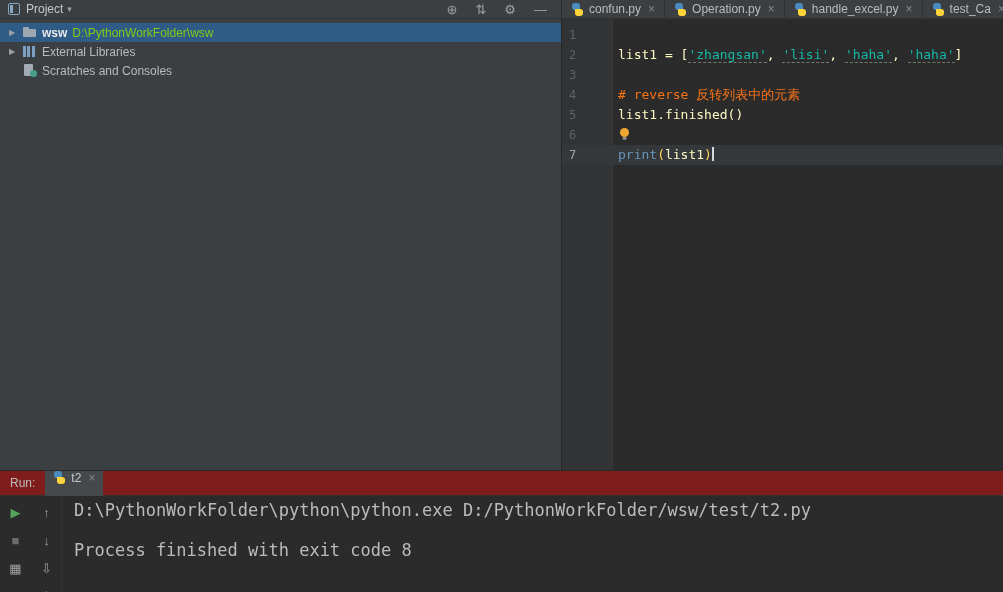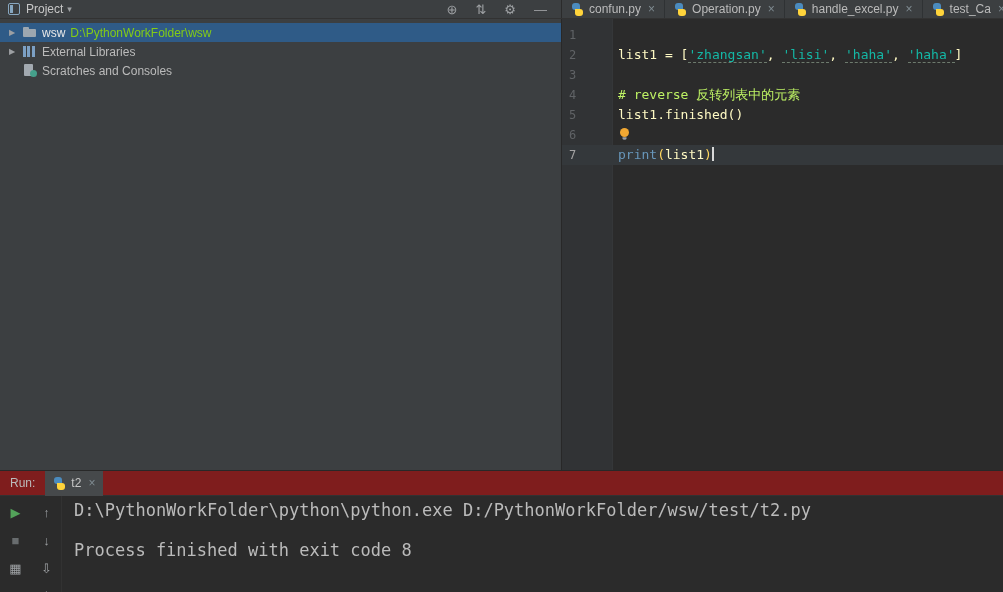--- a/index.html
+++ b/index.html
@@ -30,46 +30,46 @@
   .tree-row{height:19px;display:flex;align-items:center;gap:5px;padding-left:7px;white-space:nowrap;cursor:default}
   .tree-row.selected{background:#2f5b87;color:#dfe4ea}
   .arrow{width:10px;font-size:8px;color:#9da0a3;text-align:center;flex:none}
   .ticon{width:15px;height:13px;position:relative;flex:none}
   .ticon.folder:before{content:"";position:absolute;left:1px;top:1px;width:6px;height:3px;background:#9da7b0;border-radius:1px 1px 0 0}
   .ticon.folder:after{content:"";position:absolute;left:1px;top:3px;width:13px;height:8px;background:#9da7b0;border-radius:1px}
   .ticon.library:after{content:"";position:absolute;left:1px;top:1px;width:12px;height:11px;
      background:linear-gradient(90deg,#7ca0c4 0 3px,transparent 3px 4.5px,#7ca0c4 4.5px 7.5px,transparent 7.5px 9px,#7ca0c4 9px 12px)}
   .ticon.scratches:before{content:"";position:absolute;left:2px;top:0;width:9px;height:12px;background:#a3aab1;border-radius:1px}
   .ticon.scratches:after{content:"";position:absolute;right:0;bottom:0;width:7px;height:7px;border-radius:50%;background:#45a08b}
-  .tlabel.bold{color:#e8e8e8;font-weight:normal}
+  .tlabel.bold{color:#e8e8e8;font-weight:bold}
   .tpath{color:#8c8c8c}
   .tree-row.selected .tpath{color:#84cc16}
 
   
   .editor{flex:1;position:relative;background:#2b2b2b;font-family:"DejaVu Sans Mono",monospace;font-size:13px;padding-top:6px;overflow:hidden}
   .editor:before{content:"";position:absolute;left:0;top:0;bottom:0;width:50px;background:#313335;border-right:1px solid #353739}
   .code-row{display:flex;height:20px;line-height:20px;position:relative;z-index:1}
   .code-row.current{background:#34383b}
   .gutter-cell{width:50px;flex:none;color:#606366;padding-left:7px;font-size:12px}
   .code-row.current .gutter-cell{color:#a4a3a3}
   .code-cell{flex:1;padding-left:6px;white-space:pre;color:#a9b7c6}
   .tk-plain{color:#fef9c3}
   .tk-str{color:#14b8a6}
   .tk-str.typo{border-bottom:1px dashed #6d7a6d}
-  .tk-comment{color:#bef264}
+  .tk-comment{color:#f97316}
   .tk-builtin{color:#6897bb}
   .tk-brace{color:#ffd75e}
   .caret{display:inline-block;width:2px;height:14px;background:#d8d8d8;vertical-align:-2px}
   .bulb{display:inline-block;margin-right:4px;vertical-align:-2px}
 
   
   .run-panel{height:122px;flex:none;display:flex;flex-direction:column;border-top:1px solid #282828;background:#2b2b2b}
   .run-header{height:25px;flex:none;display:flex;align-items:center;gap:10px;padding-left:10px;background:#7f1d1d;border-bottom:1px solid #323232}
   .run-label{color:#bbbbbb}
-  .run-tab{display:flex;align-items:center;gap:5px;background:#46494b;height:25px;padding:0 8px;color:#c7c7c7}
+  .run-tab{display:flex;gap:5px;background:#46494b;height:25px;padding:0 8px;color:#c7c7c7}
   .run-body{flex:1;display:flex;min-height:0}
   .run-toolbar{width:62px;flex:none;border-right:1px solid #323232;display:grid;grid-template-columns:31px 31px;grid-auto-rows:28px;justify-items:center;align-items:center;padding-top:2px;overflow:hidden}
   .ricon{color:#9da0a3;font-size:13px;cursor:default}
   .ricon.green{color:#53a35a}
   .ricon.dim{color:#686c6e}
   .console{flex:1;font-family:"DejaVu Sans Mono",monospace;font-size:17px;line-height:20px;padding:4px 0 0 12px;white-space:pre;color:#bbbbbb;overflow:hidden}
   .console-line{height:20px}
 </style>
 </head>
 <body>

